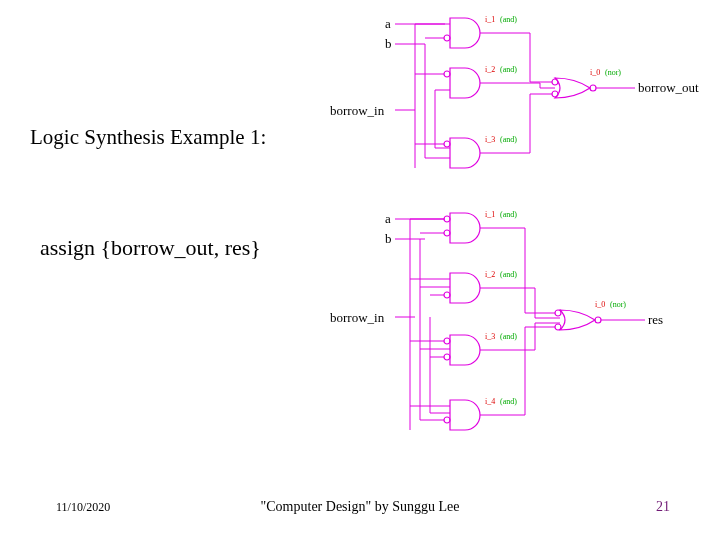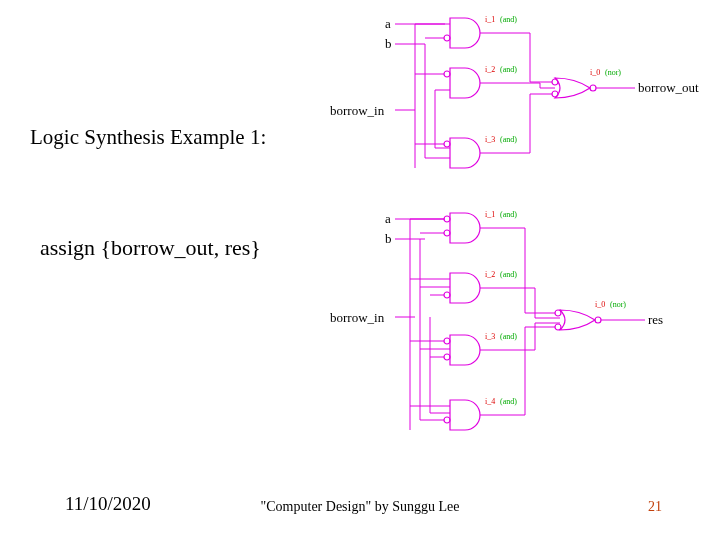--- a/index.html
+++ b/index.html
@@ -24,39 +24,39 @@
     left: 40px;
     top: 185px;
     font-size: 22px;
     color: #000;
     line-height: 1.4;
     font-family: "Times New Roman", serif;
     margin-top: 48px;
   }
   .footer-date {
     position: absolute;
-    left: 65px;
+    left: 56px;
     bottom: 25px;
-    font-size: 19px;
+    font-size: 12px;
     color: #000;
   }
   .footer-center {
     position: absolute;
     left: 50%;
     transform: translateX(-50%);
     bottom: 25px;
     font-size: 14px;
     color: #000;
   }
   .footer-page {
     position: absolute;
-    right: 58px;
+    right: 50px;
     bottom: 25px;
     font-size: 14px;
-    color: #c2410c;
+    color: #701a75;
     text-align: right;
   }
   .diagram {
     position: absolute;
     left: 290px;
     top: 10px;
     width: 420px;
     height: 460px;
   }
 </style>

